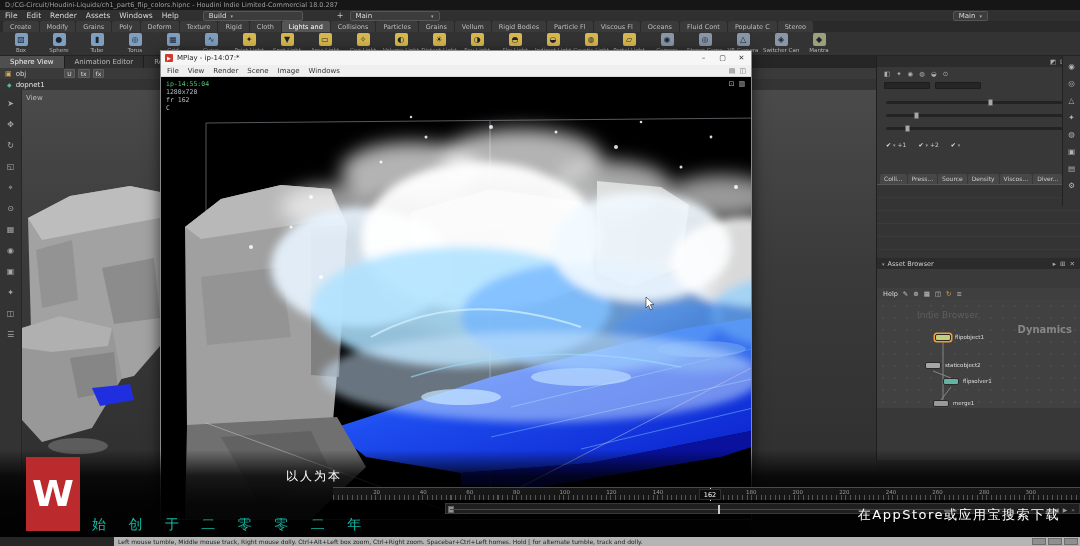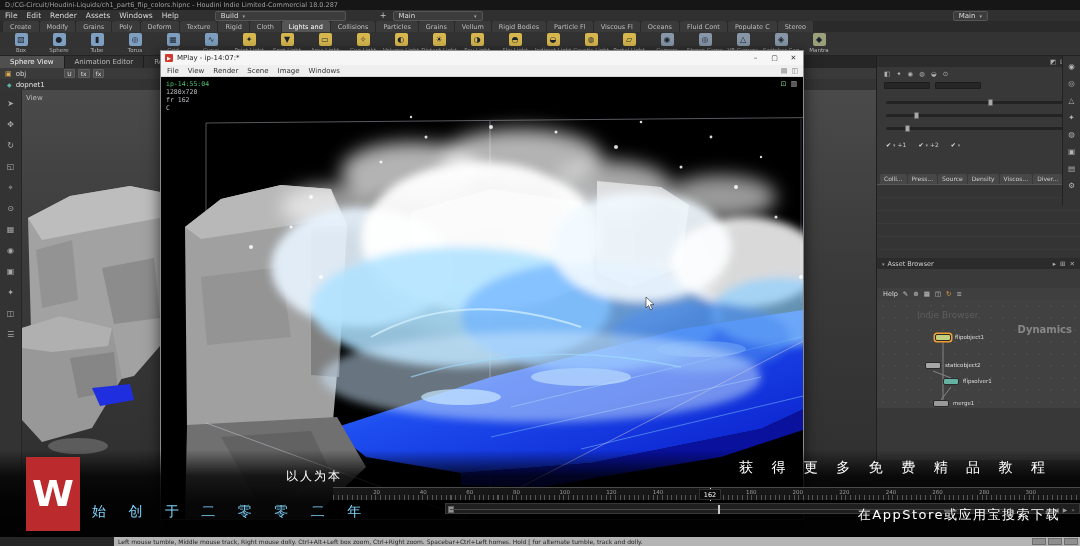--- a/index.html
+++ b/index.html
@@ -7,21 +7,21 @@
   body{font-family:"DejaVu Sans","Liberation Sans",sans-serif;position:relative}
   #app{position:absolute;left:0;top:0;width:1080px;height:546px;background:#2e2e2e;overflow:hidden}
 
   
   #titlebar{position:absolute;left:0;top:0;width:1080px;height:10px;background:#161616;color:#9f9f9f;font-size:6.5px;line-height:10px;padding-left:5px;white-space:nowrap}
   #menubar{position:absolute;left:0;top:10px;width:1080px;height:11px;background:#303030;display:flex;align-items:center;font-size:7.5px;color:#d6d6d6;padding-left:5px}
   #menu-items{display:flex;gap:9px}
   .menu-item{cursor:default}
   .dd{display:inline-flex;align-items:center;gap:4px;background:#3c3c3c;border:1px solid #565656;border-radius:2px;font-size:7px;line-height:8px;padding:0 5px;color:#ddd}
   .caret{font-size:5px;color:#aaa}
-  #desktop-dd{margin-left:36px;width:131px;justify-content:flex-start}
+  #desktop-dd{margin-left:24px;width:100px;justify-content:flex-start}
   #plus-btn{margin-left:34px;color:#c8c8c8;font-size:8px}
   #main-dd{margin-left:6px;width:90px;justify-content:space-between}
   #menubar .spacer{flex:1}
   #main-dd-right{margin-right:92px}
 
   #shelf-tabs{position:absolute;left:0;top:21px;width:1080px;height:11px;background:#2a2a2a;display:flex;gap:1px;padding-left:3px;overflow:hidden}
   .shelf-tab{background:#3a3a3a;color:#bdbdbd;font-size:6.5px;line-height:10px;padding:1px 7px 0;border-radius:2px 2px 0 0;white-space:nowrap}
   .shelf-tab.active{background:#555;color:#fff}
   #shelf-tools{position:absolute;left:0;top:32px;width:1080px;height:24px;background:#333;border-bottom:1px solid#232323;display:flex;gap:2px;padding:1px 0 0 3px;overflow:hidden}
   .tool{width:36px;text-align:center;flex:0 0 auto}
@@ -72,21 +72,21 @@
   #context-label{position:absolute;right:8px;top:24px;font-size:10px;font-weight:bold;color:#878787}
   .node{position:absolute;height:9px}
   .nrect{display:block;width:16px;height:7px;border:1px solid #2a2a2a;border-radius:2px}
   .node.selected .nrect{box-shadow:0 0 0 1.5px #f0a030}
   .nlabel{position:absolute;left:20px;top:0;font-size:5.5px;color:#ddd;white-space:nowrap}
   #wires{position:absolute;left:0;top:0}
   #right-strip{position:absolute;left:1062px;top:56px;width:18px;height:150px;background:#343434;border-left:1px solid #222;display:flex;flex-direction:column;align-items:center;gap:8px;padding-top:6px;z-index:21}
   .stool{font-size:7.5px;color:#b5b5b5;line-height:9px}
 
   
-  #mplay{position:absolute;left:160px;top:50px;width:644px;height:470px;background:#ef4444;border:1px solid #8a8a8a;box-shadow:0 3px 14px rgba(0,0,0,.65);z-index:30}
+  #mplay{position:absolute;left:160px;top:50px;width:592px;height:470px;background:#ef4444;border:1px solid #8a8a8a;box-shadow:0 3px 14px rgba(0,0,0,.65);z-index:30}
   #mp-title{height:14px;background:#f6f6f6;display:flex;align-items:center;gap:4px;padding-left:4px}
   #mp-ico{width:8px;height:8px;background:#d23a2e;border-radius:1px;color:#fff;font-size:5px;line-height:8px;text-align:center}
   #mp-title-text{font-size:7px;color:#1a1a1a}
   #mp-btns{margin-left:auto;display:flex;height:14px}
   .mp-btn{width:19px;font-size:7px;color:#333;display:flex;align-items:center;justify-content:center}
   #mp-menu{height:12px;background:#efefef;border-bottom:1px solid #d8d8d8;display:flex;align-items:center;gap:9px;padding-left:6px;font-size:7px;color:#333}
   #mp-menu-right{margin-left:auto;display:flex;gap:4px;padding-right:5px;color:#777;font-size:7px}
   #mp-view{position:absolute;left:0;top:26px;right:0;bottom:0;background:#000;overflow:hidden}
   #mp-info{position:absolute;left:5px;top:3px;font-family:"DejaVu Sans Mono","Liberation Mono",monospace;font-size:6.5px;line-height:8px;z-index:2}
   #mp-corner{position:absolute;right:6px;top:3px;display:flex;gap:4px;font-size:7px;z-index:2}
@@ -104,21 +104,21 @@
   #pb-handle{position:absolute;left:2px;top:2px;width:6px;height:7px;background:#8f8f8f;border:1px solid #666}
   #pb-notch{position:absolute;left:272px;top:1px;width:2px;height:9px;background:#c9c9c9}
   #transport{position:absolute;right:4px;top:0;height:11px;display:flex;gap:4px;align-items:center}
   .tbtn{font-size:6px;color:#999;line-height:9px}
 
   
   #logo{position:absolute;left:26px;top:457px;width:54px;height:74px;background:#bb2a2c;display:flex;align-items:center;justify-content:center;z-index:50}
   #logo-w{color:#fff;font-size:38px;font-weight:bold;line-height:1;transform:scaleY(.92)}
   #brand{position:absolute;left:92px;top:458px;font-size:25px;font-weight:bold;color:#fff;letter-spacing:5px;z-index:50;text-shadow:0 1px 2px #000;white-space:nowrap}
   #slogan{position:absolute;left:286px;top:468px;font-size:12px;color:#fff;letter-spacing:2px;z-index:50;white-space:nowrap}
-  #since{position:absolute;left:92px;top:503px;font-size:14px;color:#7dd3fc;letter-spacing:9px;z-index:50;white-space:nowrap}
+  #since{position:absolute;left:92px;top:516px;font-size:14px;color:#14b8a6;letter-spacing:9px;z-index:50;white-space:nowrap}
   #promo{position:absolute;right:28px;top:459px;font-size:14px;color:#fff;letter-spacing:7px;z-index:50;white-space:nowrap}
   #appbar{position:absolute;right:26px;top:482px;width:168px;height:19px;background:#a9a9a9;display:flex;align-items:center;justify-content:center;z-index:50}
   #appname{font-size:14px;font-weight:bold;color:#d92f23;letter-spacing:9px;text-shadow:0 0 3px rgba(255,210,60,.9);white-space:nowrap}
   #download{position:absolute;right:20px;top:506px;font-size:13px;color:#fff;letter-spacing:1.5px;z-index:50;white-space:nowrap}
 
   
   #statusbar{position:absolute;left:0;top:537px;width:1080px;height:9px;background:#b4b4b4;z-index:60}
   #status-left{position:absolute;left:0;top:0;width:114px;height:9px;background:#262626}
   #status-hint{position:absolute;left:118px;top:0;height:9px;line-height:9px;font-size:6px;color:#1e1e1e;white-space:nowrap}
   #status-right{position:absolute;right:2px;top:1px;display:flex;gap:2px}
@@ -603,21 +603,20 @@
         <span class="tbtn">▶</span>
         <span class="tbtn">»</span>
       </div>
   </div>
 
   <div id="logo">
       <span id="logo-w">W</span>
     </div>
   <div id="slogan">以人为本</div>
   <div id="since">始 创 于 二 零 零 二 年</div>
-  <div id="promo">获 得 更 多 免 费 精 品 教 程</div>
   <div id="download">在AppStore或应用宝搜索下载</div>
 
   <div id="statusbar">
     <div id="status-left"></div>
     <span id="status-hint">Left mouse tumble, Middle mouse track, Right mouse dolly.  Ctrl+Alt+Left box zoom, Ctrl+Right zoom.  Spacebar+Ctrl+Left homes.  Hold [ for alternate tumble, track and dolly.</span>
     <span id="status-right">
       <span class="sbtn"></span>
       <span class="sbtn"></span>
       <span class="sbtn"></span>
     </span>

